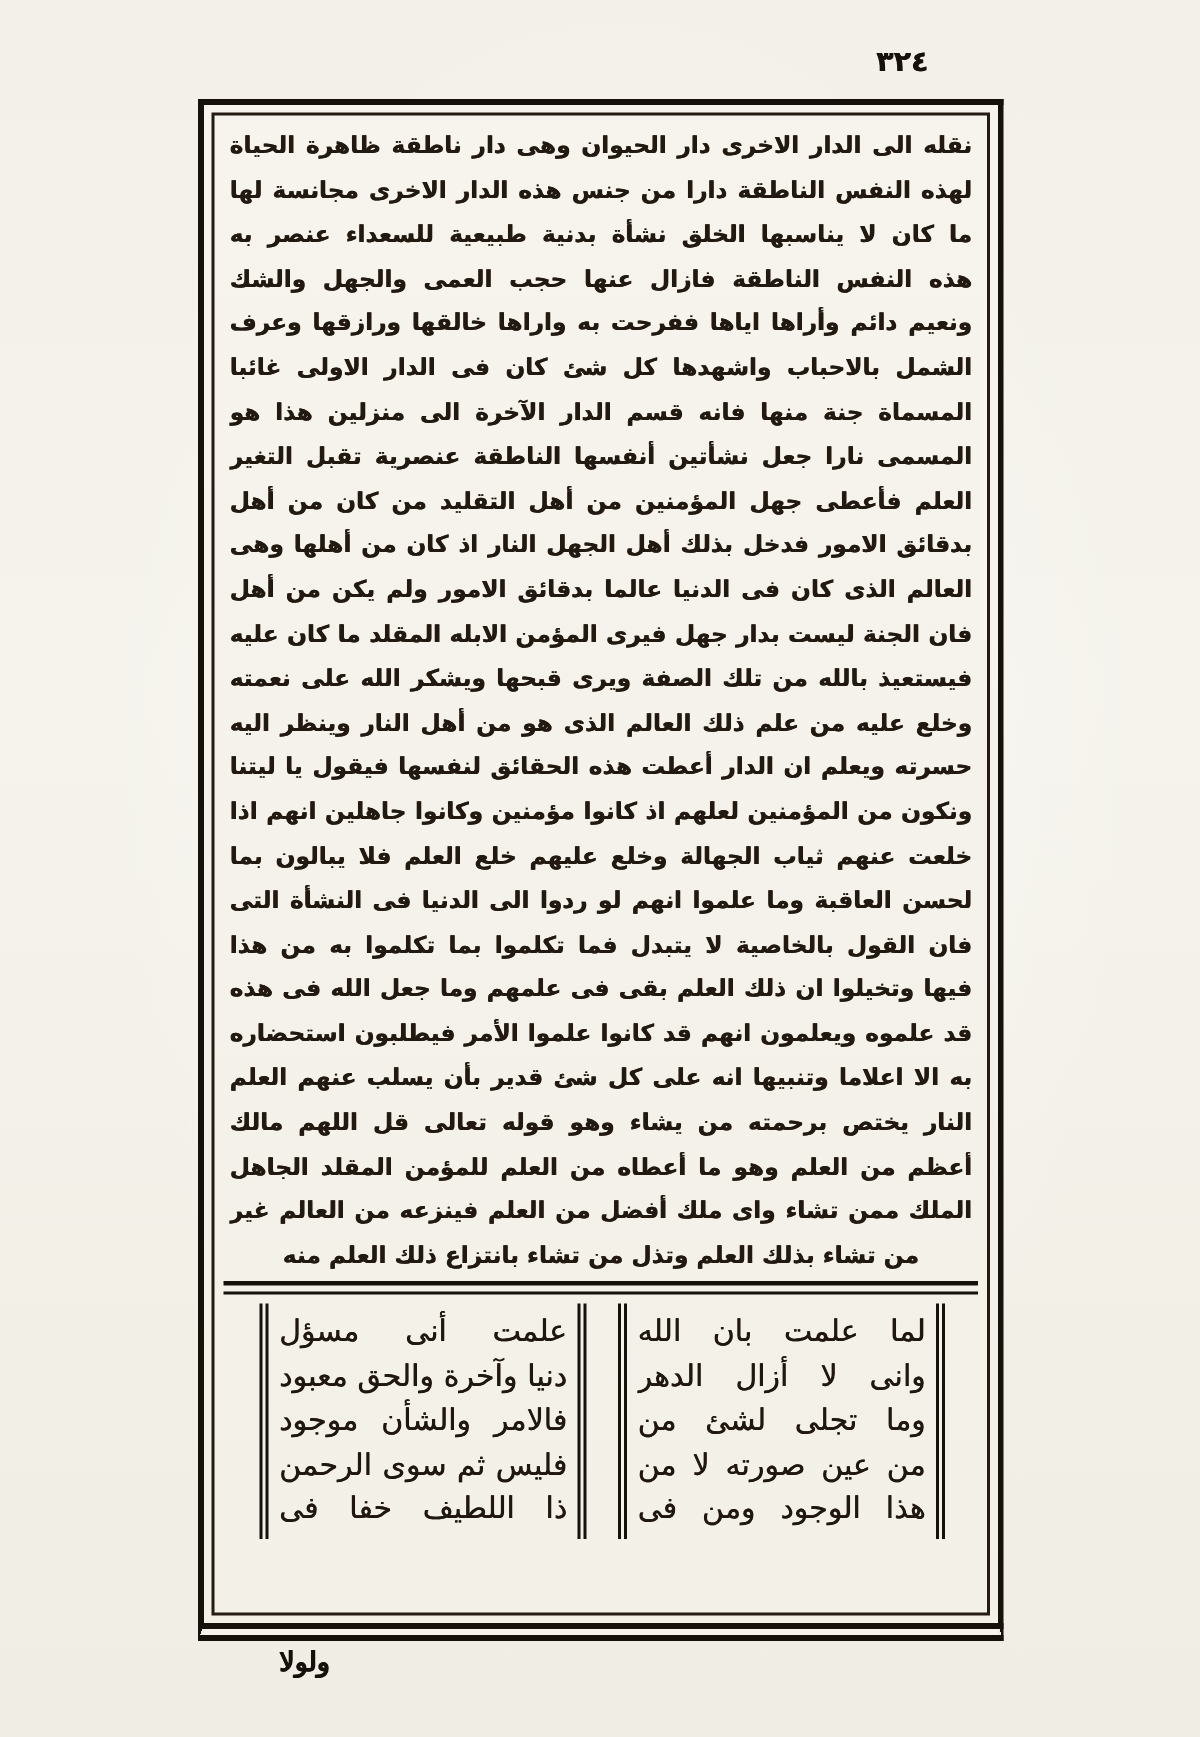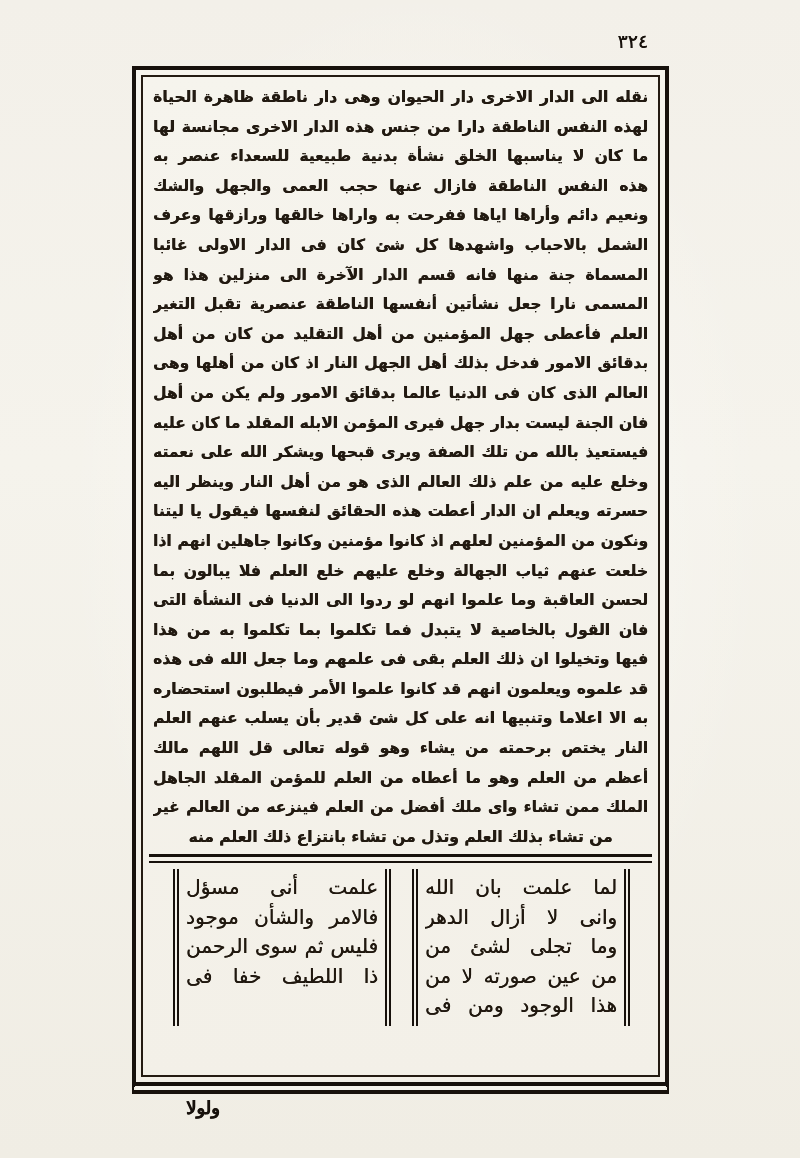--- a/index.html
+++ b/index.html
@@ -6,22 +6,22 @@
   body{
     width:800px;height:1158px;position:relative;overflow:hidden;
     background:
       radial-gradient(ellipse at 52% 45%, rgba(255,255,255,.55) 0%, rgba(255,255,255,0) 60%),
       linear-gradient(180deg,#f3f0e9 0%,#f5f3ec 40%,#f0ede4 100%);
     font-family:"DejaVu Sans",sans-serif;
     color:#1e1710;
   }
   .pagenum{
     position:absolute;left:584px;top:28px;width:48px;height:26px;
-    text-align:right;font-size:19px;font-weight:normal;line-height:26px;
-    color:#17110c;text-shadow:.4px 0 0 currentColor;margin-left:16px;
+    text-align:left;font-size:19px;font-weight:bold;line-height:26px;
+    color:#17110c;text-shadow:.4px 0 0 currentColor;
   }
   .frame{
     position:absolute;left:132px;top:66px;width:537px;height:1028px;
     box-sizing:border-box;
     border:4px solid #17110c;
     border-bottom:12px double #17110c;
     background:linear-gradient(180deg,#f6f4ed 0%,#f3f0e8 100%);
   }
   .inner{
     position:absolute;inset:5px;box-sizing:border-box;
@@ -106,20 +106,21 @@
       <div class="verses">
         <div class="vcol">
           <div class="vl">لما علمت بان الله كلفنى</div>
           <div class="vl">وانى لا أزال الدهر أعبده</div>
           <div class="vl">وما تجلى لشئ من خليقته</div>
           <div class="vl">من عين صورته لا من حقيقته</div>
           <div class="vl">هذا الوجود ومن فى الكون صورته</div>
         </div>
         <div class="vcol">
           <div class="vl">علمت أنى مسؤل ومقصود</div>
+          <div class="vl">دنيا وآخرة والحق معبود</div>
           <div class="vl">فالامر والشأن موجود ومفقود</div>
           <div class="vl">فليس ثم سوى الرحمن موجود</div>
           <div class="vl">ذا اللطيف خفا فى الكون تجريد</div>
         </div>
       </div>
 
     </div>
   </div>
 
   <div class="catchword">ولولا</div>

